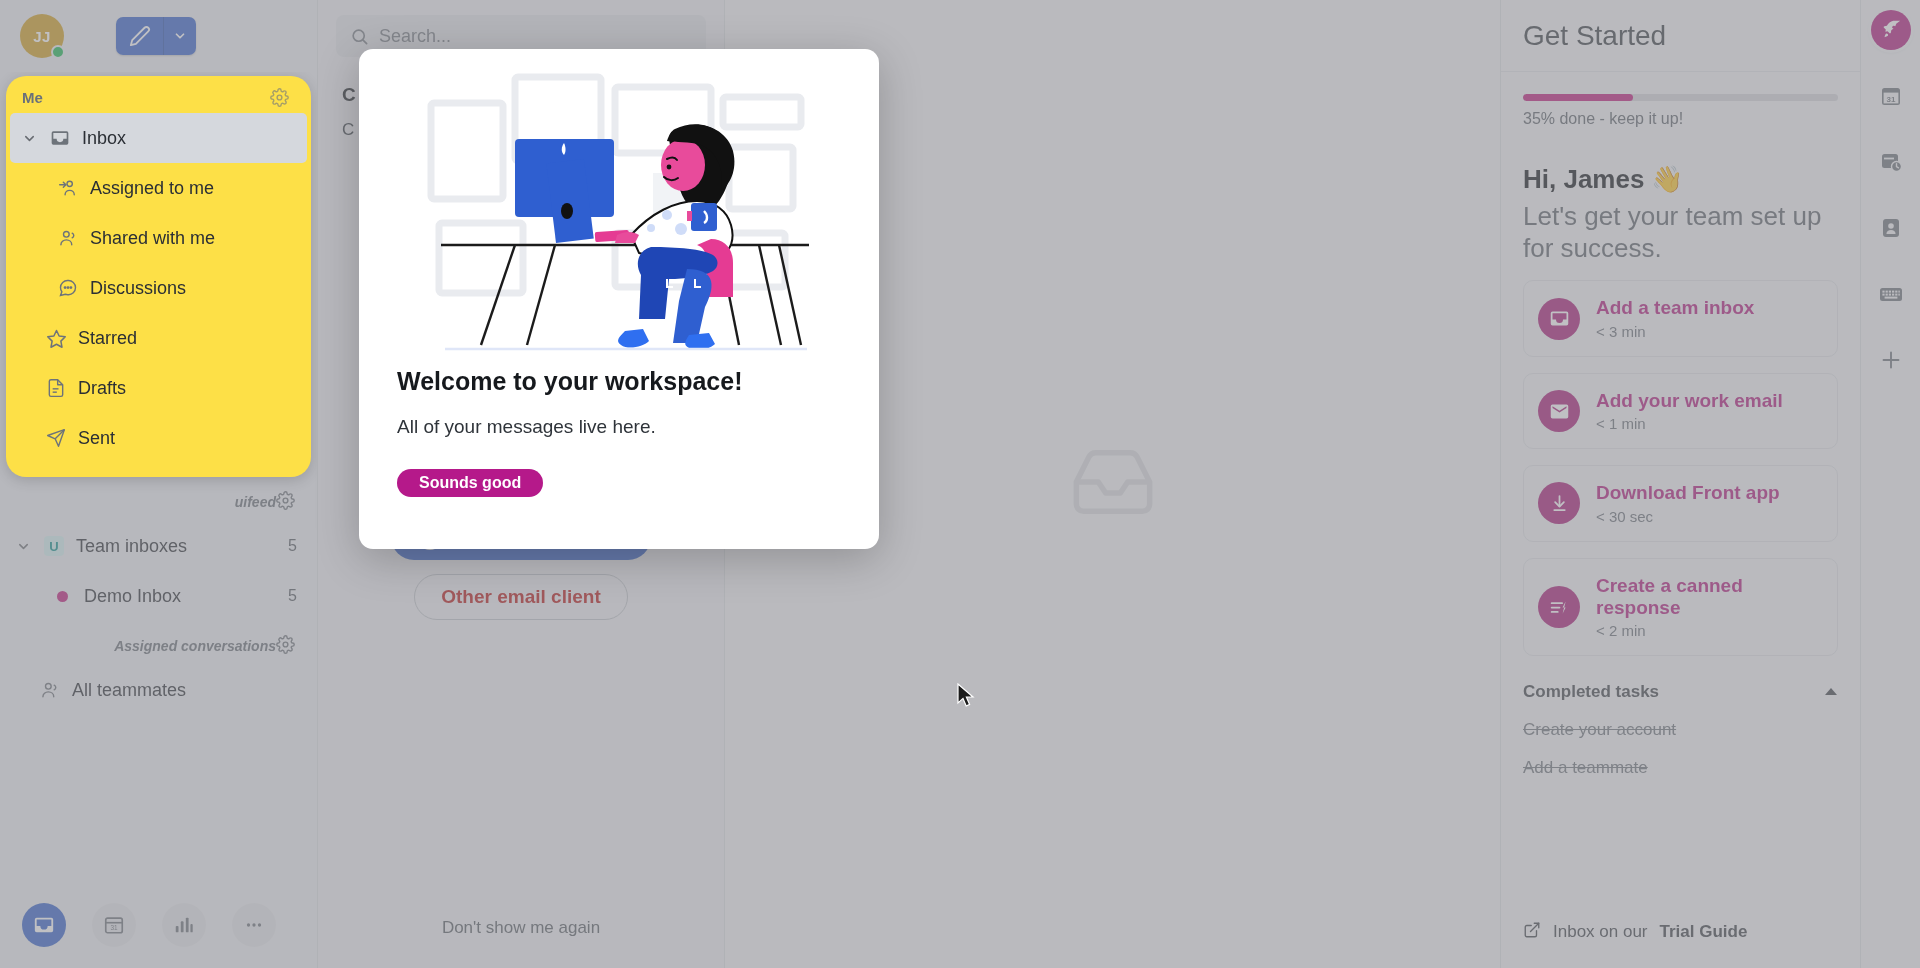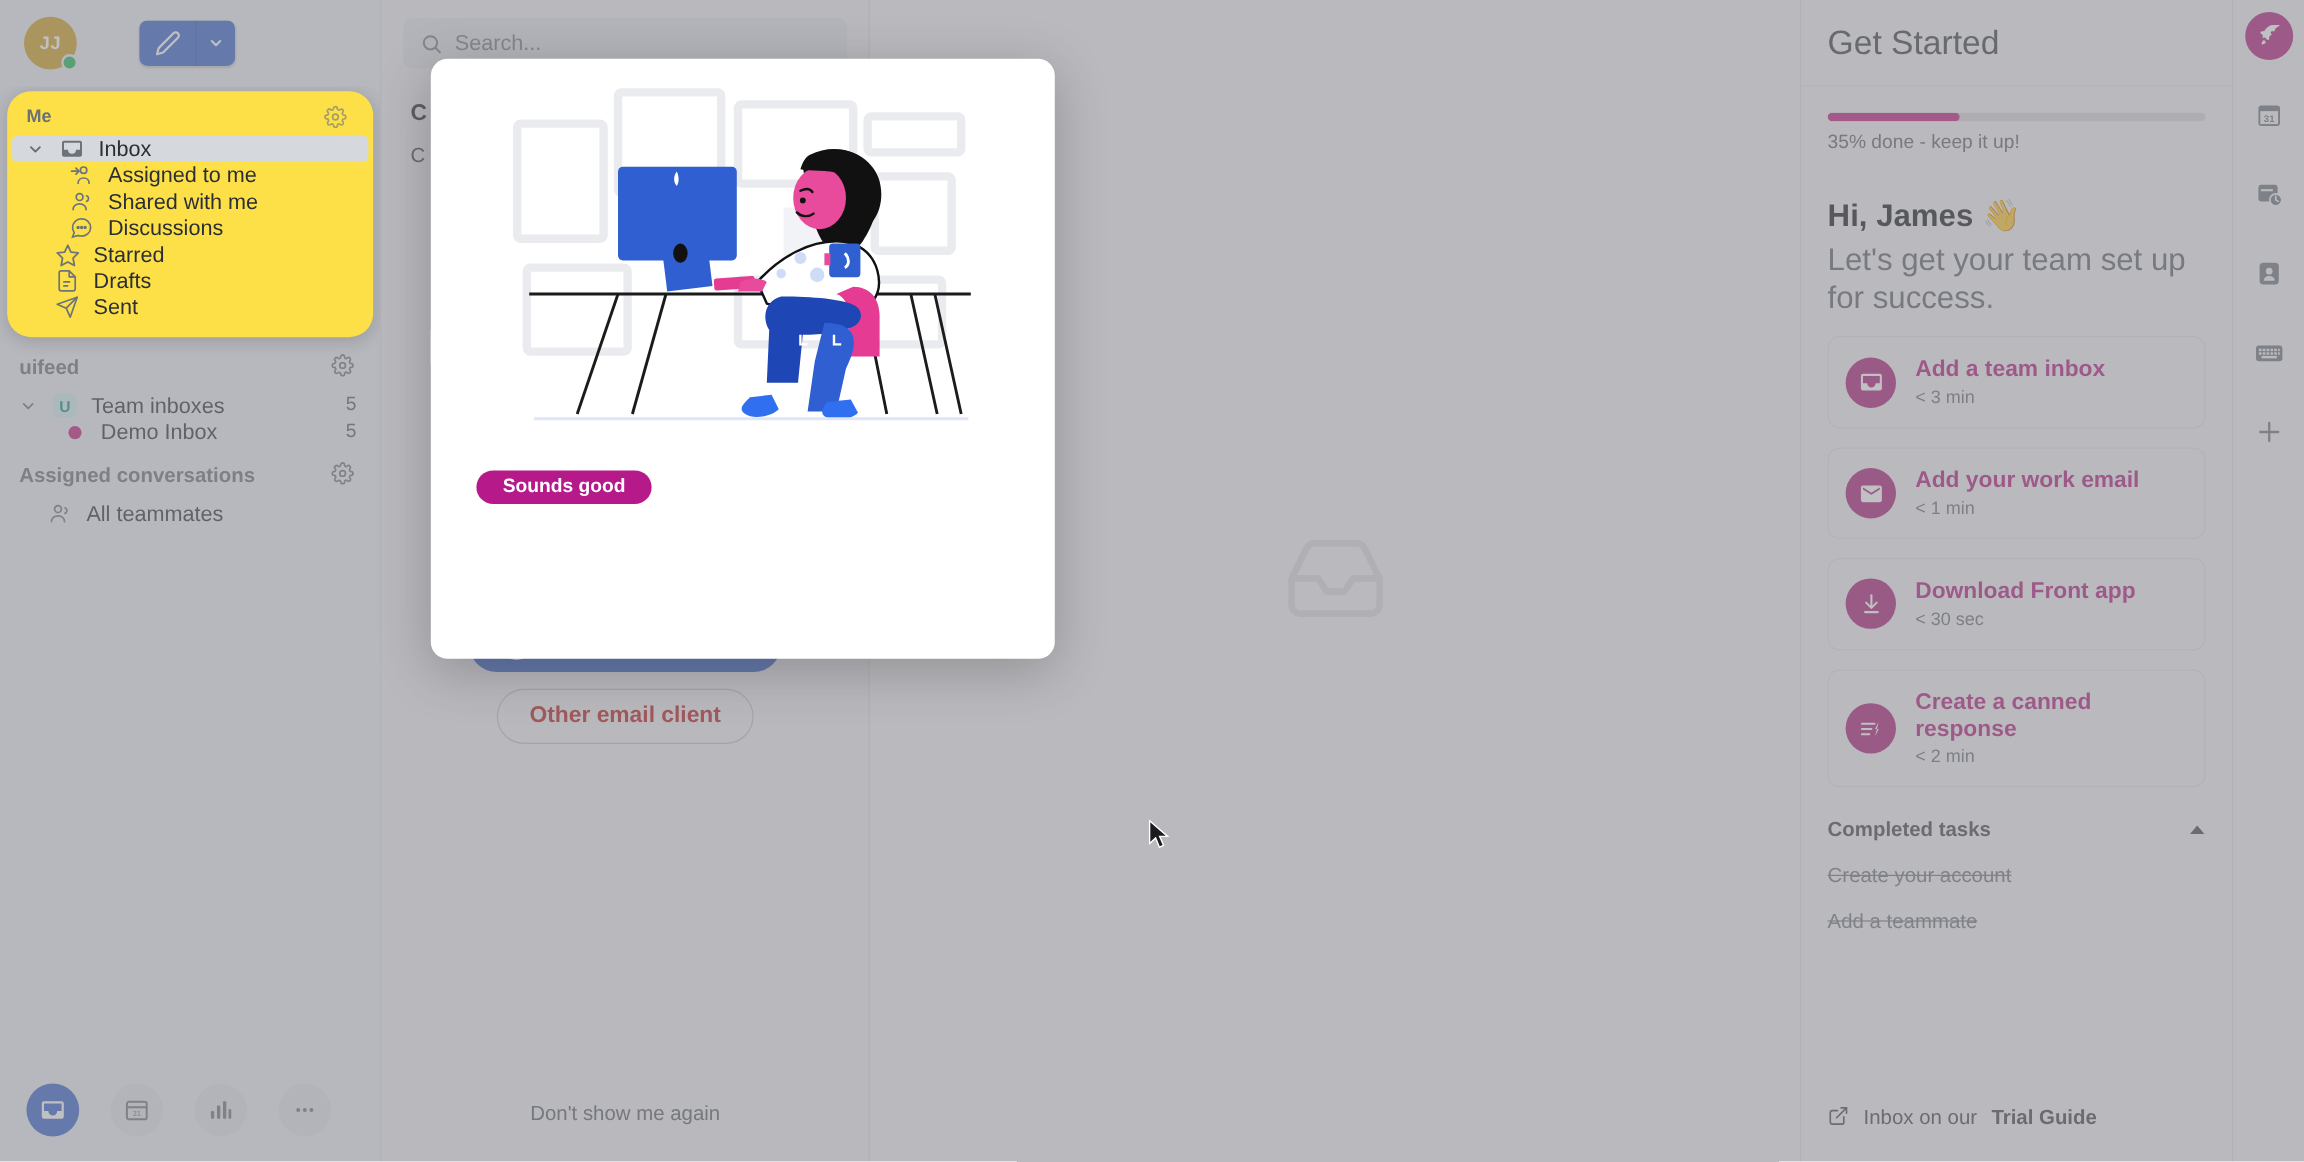--- a/index.html
+++ b/index.html
@@ -80,40 +80,40 @@
     margin: 0 6px;
   }
   .nav-header {
     display: flex; align-items: center; justify-content: space-between;
     padding: 12px 22px 6px 16px;
     font-size: 15px; color: #6a7179; font-weight: 600;
   }
   .nav-header .gear { opacity: .62; cursor: pointer; display:flex; }
   .nav-item {
     display: flex; align-items: center;
-    height: 22px;
+    height: 50px;
     padding-left: 10px;
     font-size: 18px; color: #2b2f35;
     cursor: pointer; gap: 10px;
     border-radius: 5px;
     margin: 0 4px;
   }
   .nav-item.active { background: #d5d8dd; }
   .nav-item .chev { width: 18px; display: flex; justify-content: center; opacity:.75; }
   .nav-item .ico { width: 24px; display: flex; justify-content: center; align-items:center; }
   .nav-item.sub { padding-left: 46px; }
   .nav-item.sub2 { padding-left: 34px; }
   .nav-item .count {
     margin-left: auto; margin-right: 16px;
     font-size: 16px; color: #555b62;
   }
   .nav-group-label {
     padding: 14px 22px 8px 16px;
-    font-size: 17px; color: #6a7179; font-weight: 600;
-    display: flex; align-items: center; justify-content: space-between;
+    font-size: 14px; color: #6a7179; font-weight: 600;
+    display: flex; align-items: center; justify-content: flex-end; font-style: italic;
   }
   .dot-pink { width: 11px; height: 11px; border-radius: 50%; background: #be1e7d; }
   .team-badge {
     width: 20px; height: 20px; border-radius: 4px;
     background: #d3f0ef; color: #12908d;
     font-size: 13px; font-weight: 700;
     display: flex; align-items: center; justify-content: center;
   }
 
   .ls-bottom {
@@ -783,20 +783,24 @@
             <path d="M276 216v8h6"></path>
           </g>
 
         <path d="M206 268c-6 6-10 10-4 14 7 5 22 2 28-4l-6-12z" fill="#2f6ff0"></path>
         <path d="M270 272c-4 6-6 10 0 13 7 4 20 2 26-4l-6-11z" fill="#2f6ff0"></path>
 
         <line x1="26" y1="286" x2="388" y2="286" stroke="#dfe6f8" stroke-width="2.4"></line>
       </svg>
     </div>
 
+    <div class="modal-text">
+      <div class="modal-h">Welcome to your workspace!</div>
+      <div class="modal-p">All of your messages live here.</div>
+    </div>
 
     <div class="modal-cta">
       <span>Sounds good</span>
     </div>
   </div>
 
   <div class="cursor" id="cursor" style="left: 957px; top: 683px;">
     <svg width="20" height="26" viewBox="0 0 20 26">
       <path d="M1 1 L1 20 L6 15.4 L9.2 23 L12.6 21.4 L9.4 14 L16 14 Z" fill="#1b1b1b" stroke="#fff" stroke-width="1.2"></path>
     </svg>

